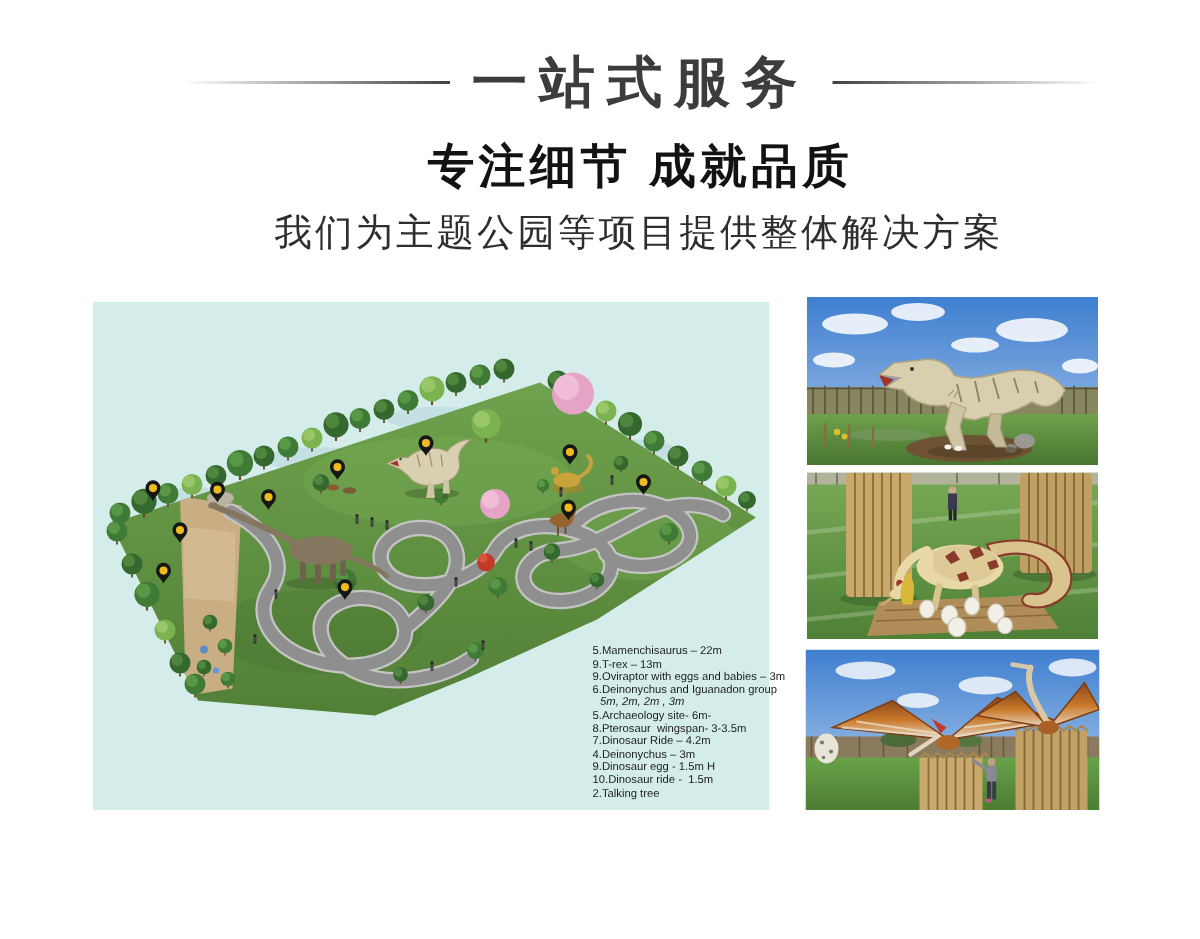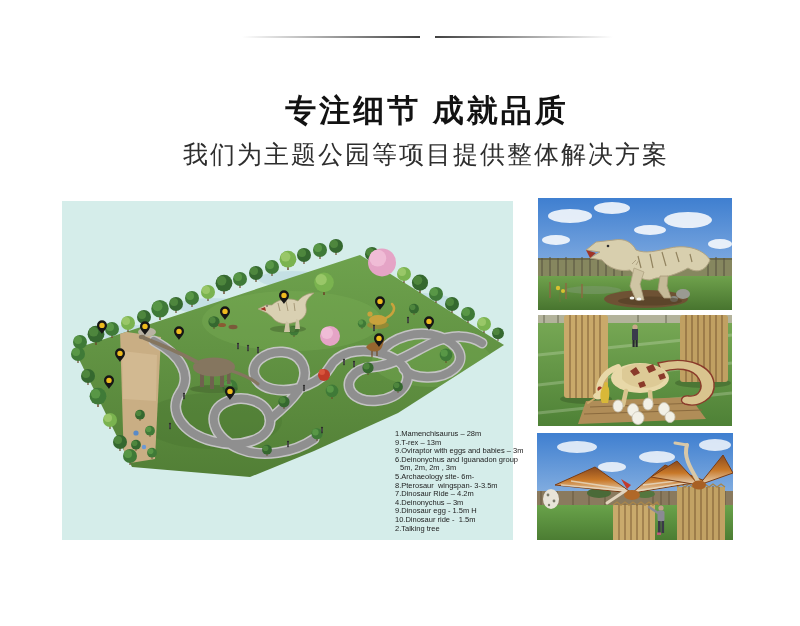--- a/index.html
+++ b/index.html
@@ -15,34 +15,35 @@
   .headline{position:absolute;top:90px;left:0;width:800px;text-align:center;
             transform:translateX(27px);font-size:31px;font-weight:700;color:#121212;letter-spacing:3px;}
   .subheadline{position:absolute;top:138px;left:0;width:800px;text-align:center;
             transform:translateX(26px);font-size:25px;font-weight:400;color:#2e2e2e;letter-spacing:2px;}
   
   .map-figure{position:absolute;left:62px;top:201px;width:451px;height:339px;}
   .map-figure svg{display:block;width:451px;height:339px;}
   .map-legend{position:absolute;left:333px;top:229px;width:118px;color:#1d1d1d;
               font-size:7.5px;line-height:8.6px;}
   .legend-line{white-space:pre;}
-  .legend-line.indent{padding-left:5px;}
+  .legend-line.indent{padding-left:5px;font-style:italic;}
   .photo{position:absolute;overflow:hidden;background:#cfe3f2;}
   .photo svg{display:block;}
   .photo-1{left:538px;top:198px;width:194px;height:112px;}
   .photo-2{left:538px;top:315px;width:194px;height:111px;}
   .photo-3{left:537px;top:433px;width:196px;height:107px;}
 </style>
 </head>
 <body>
 
 <div class="page">
 
   <div class="title-row">
     <div class="hr-line hr-left"></div>
+    <div class="banner-title">一站式服务</div>
     <div class="hr-line hr-right"></div>
   </div>
   <div class="headline">专注细节 成就品质</div>
   <div class="subheadline">我们为主题公园等项目提供整体解决方案</div>
 
   <div class="map-figure">
     <svg viewBox="0 0 451 339">
       <defs>
         <linearGradient id="grassG" x1="0" y1="0" x2="0" y2="1">
           <stop offset="0" stop-color="#6ea24d"></stop>
@@ -239,21 +240,21 @@
         <use href="#pin" x="47" y="188"></use>
           <use href="#pin" x="163" y="119"></use>
         <use href="#pin" x="222" y="103"></use>
           <use href="#pin" x="168" y="199"></use>
         <use href="#pin" x="318" y="109"></use>
           <use href="#pin" x="317" y="146"></use>
         <use href="#pin" x="367" y="129"></use>
       </g>
     </svg>
     <div class="map-legend">
-        <div class="legend-line">1.Mamenchisaurus – 28m</div>
+        <div class="legend-line">5.Mamenchisaurus – 22m</div>
         <div class="legend-line">9.T-rex – 13m</div>
         <div class="legend-line">9.Oviraptor with eggs and babies – 3m</div>
         <div class="legend-line">6.Deinonychus and Iguanadon group</div>
         <div class="legend-line indent">5m, 2m, 2m , 3m</div>
         <div class="legend-line">5.Archaeology site- 6m-</div>
         <div class="legend-line">8.Pterosaur  wingspan- 3-3.5m</div>
         <div class="legend-line">7.Dinosaur Ride – 4.2m</div>
         <div class="legend-line">4.Deinonychus – 3m</div>
         <div class="legend-line">9.Dinosaur egg - 1.5m H</div>
         <div class="legend-line">10.Dinosaur ride -  1.5m</div>

